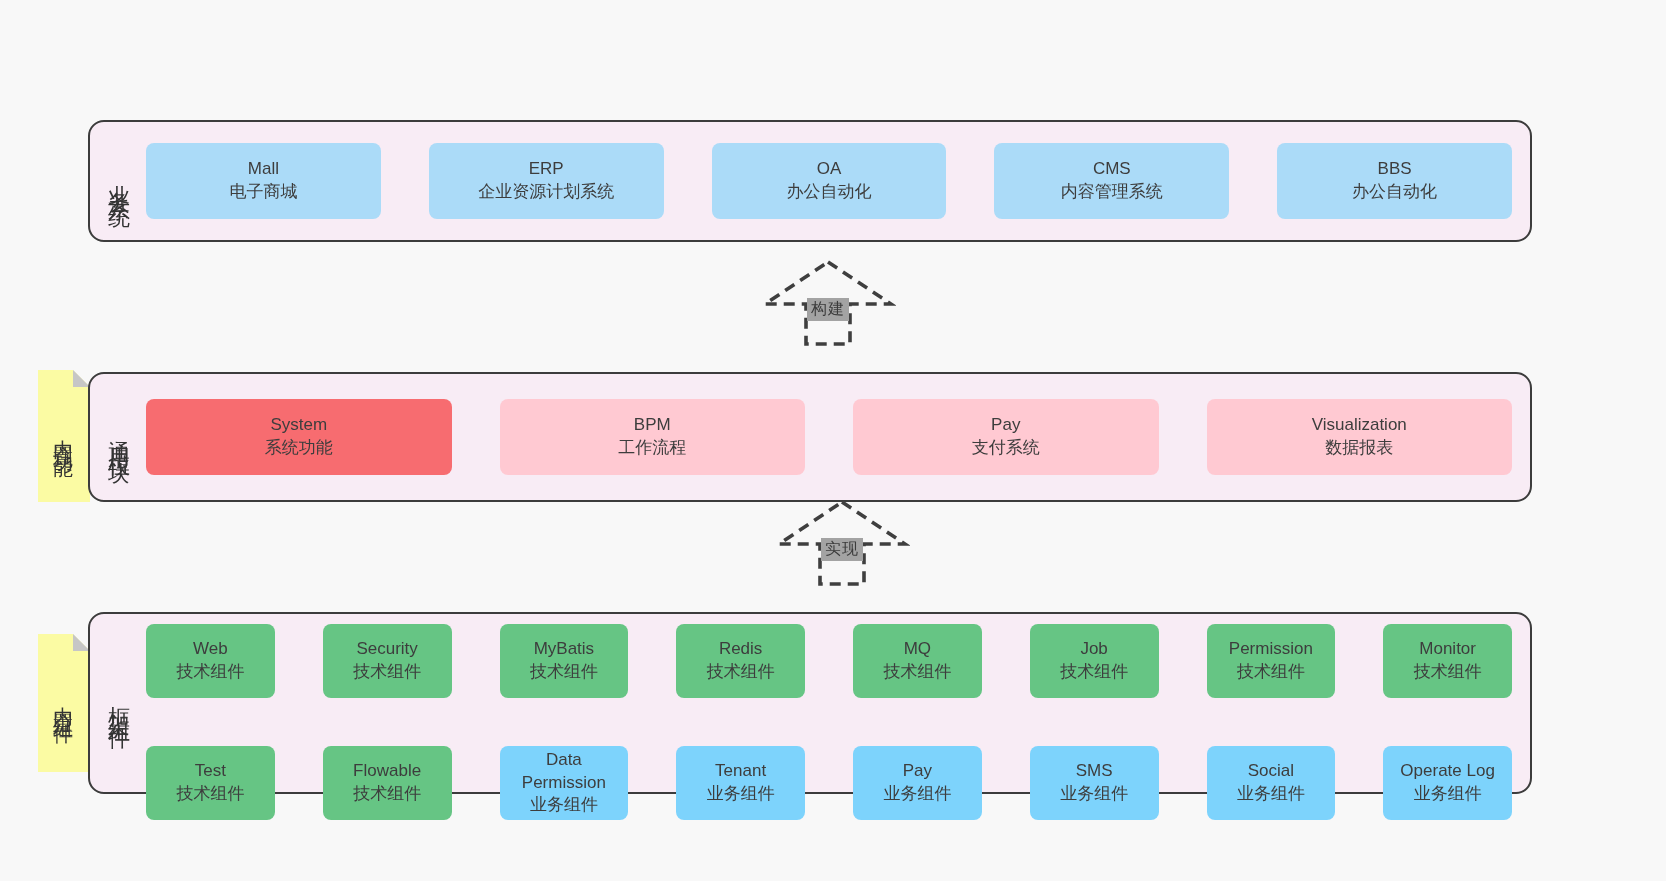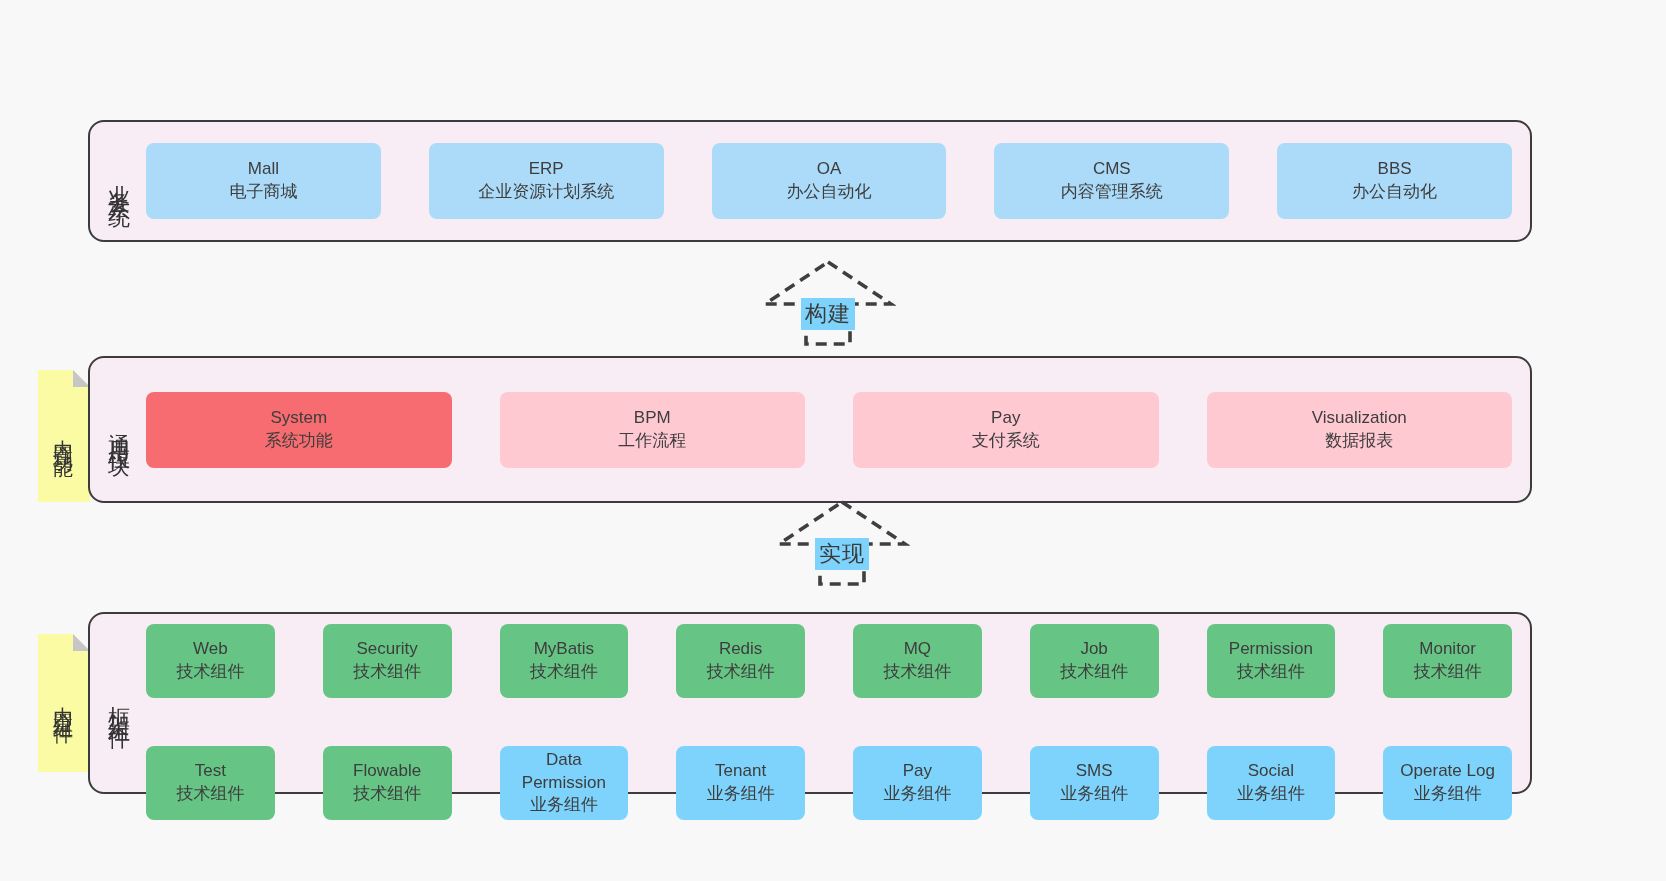--- a/index.html
+++ b/index.html
@@ -18,21 +18,21 @@
     position:absolute;
     left:88px;
     width:1444px;
     background:#f8ecf5;
     border:2px solid #3c3c3c;
     border-radius:16px;
     box-sizing:border-box;
     z-index:2;
   }
   .band1{top:120px;height:122px;}
-  .band2{top:356px;height:147px;}
+  .band2{top:372px;height:130px;}
   .band3{top:612px;height:182px;}
 
   .band-label{
     position:absolute;
     left:14px;top:50%;
     transform:translateY(-50%);
     writing-mode:vertical-rl;
     text-orientation:upright;
     font-size:22px;
     letter-spacing:7px;
@@ -82,22 +82,22 @@
   .arrow{
     position:absolute;
     width:136px;height:90px;
     z-index:3;
   }
   .arrow svg{position:absolute;inset:0;}
   .arrow-label{
     position:absolute;
     left:50%;top:40px;
     transform:translateX(-50%);
-    background:#7dd3fc;
-    font-size:22px;
+    background:#a3a3a3;
+    font-size:16px;
     letter-spacing:1px;
     padding:1px 4px;
     color:#3b3b3b;
     white-space:nowrap;
   }
   .arrow1{left:760px;top:258px;}
   .arrow2{left:774px;top:498px;}
 
   
   .note{

